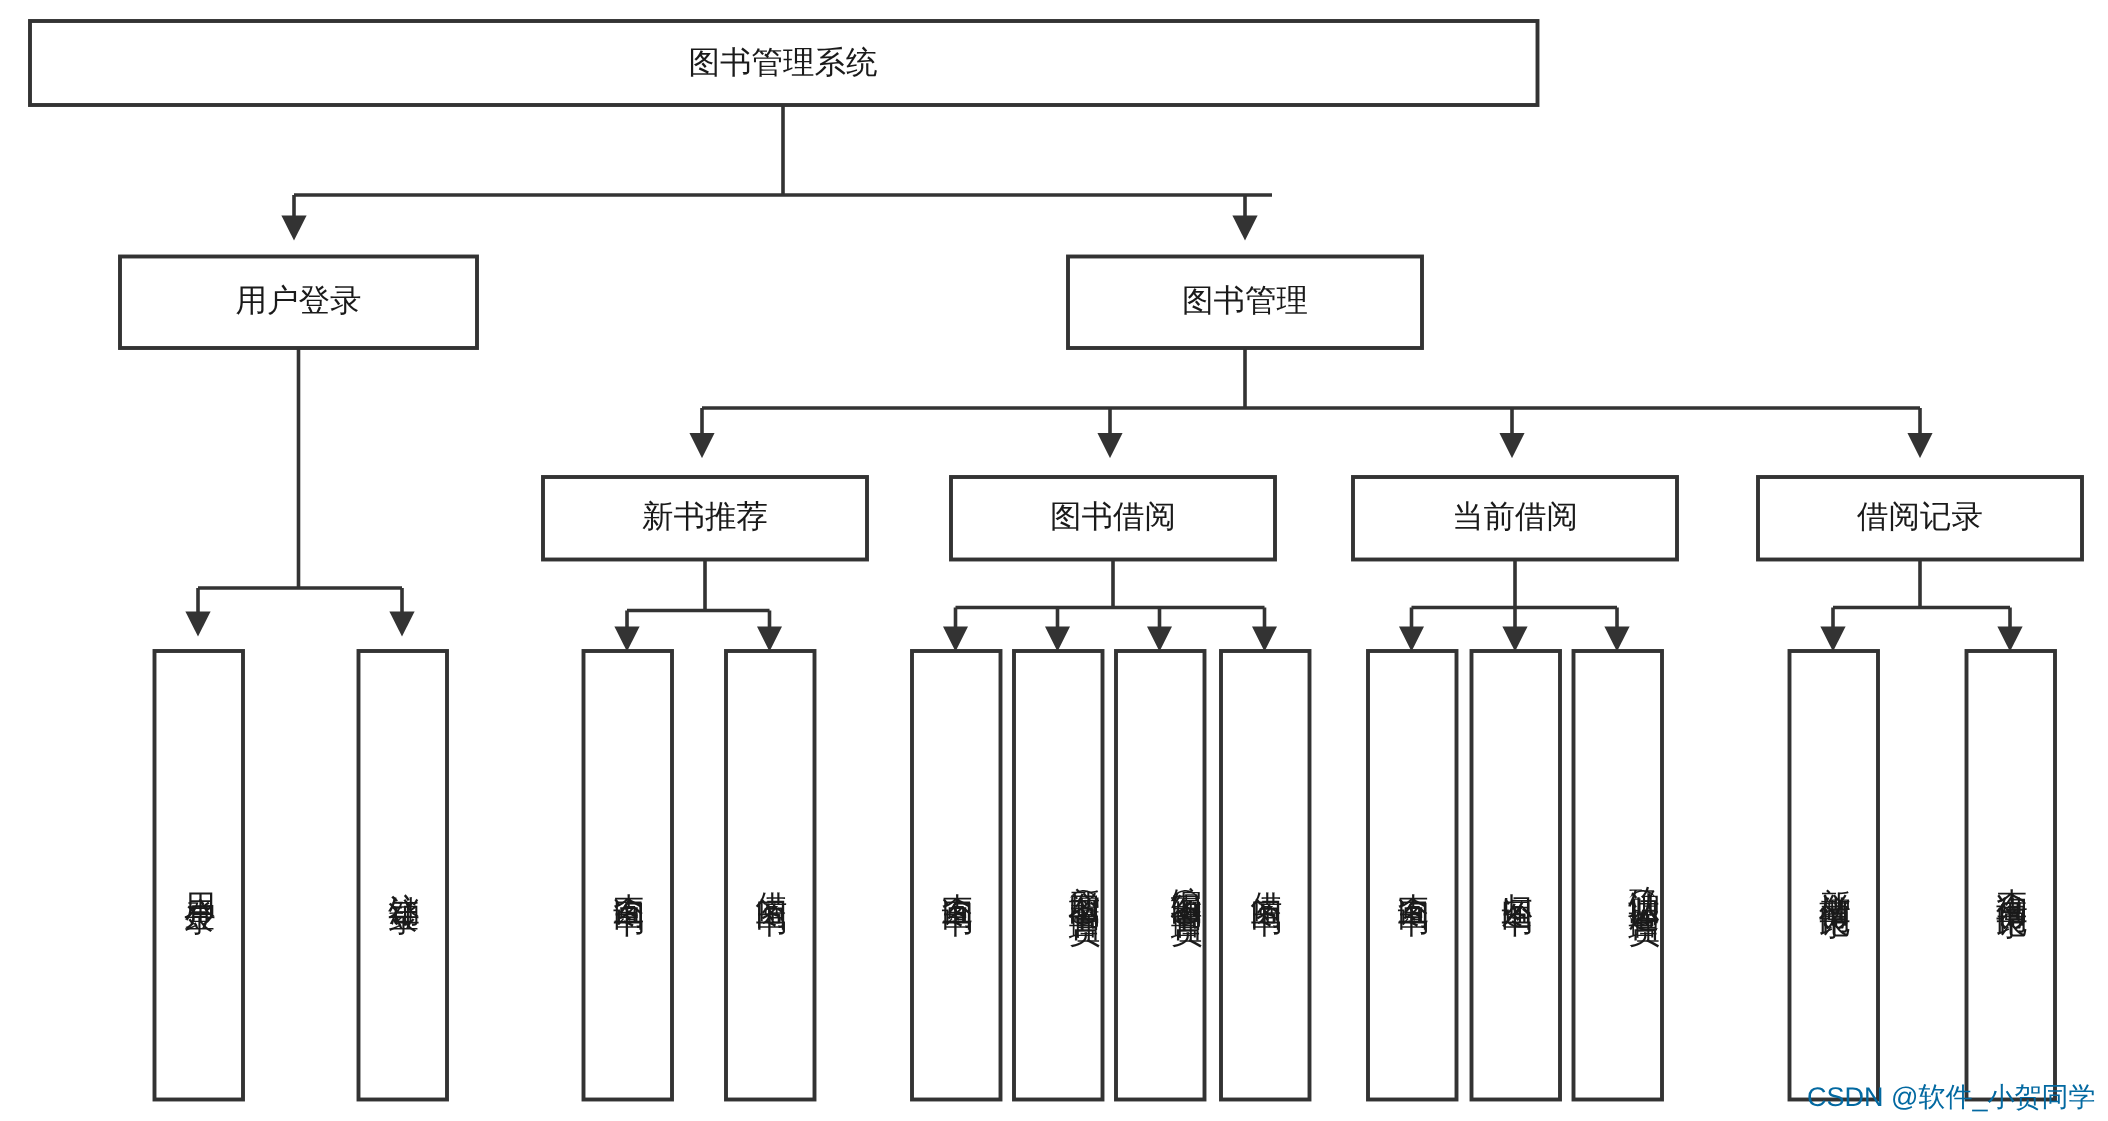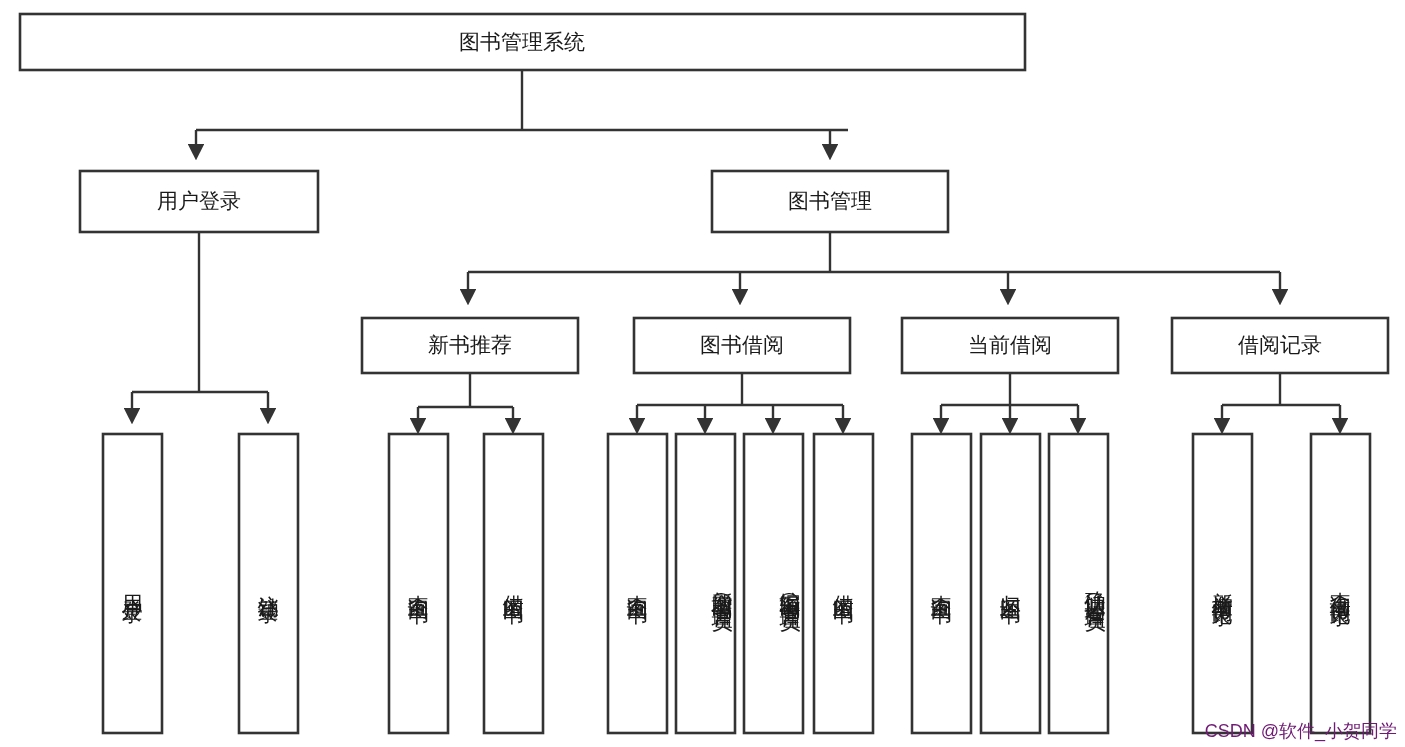--- a/index.html
+++ b/index.html
@@ -56,21 +56,21 @@
     color: #1a1a1a;
     white-space: nowrap;
     pointer-events: none;
   }
   .watermark {
     position: absolute;
     right: 8px;
     bottom: 4px;
     font-family: "Liberation Sans", "DejaVu Sans", sans-serif;
     font-size: 18px;
-    color: #701a75;
+    color: #0369a1;
     white-space: nowrap;
     user-select: none;
     margin-top: 12px;
   }
 </style>
 </head>
 <body>
 
 <div id="diagram-root">
 

